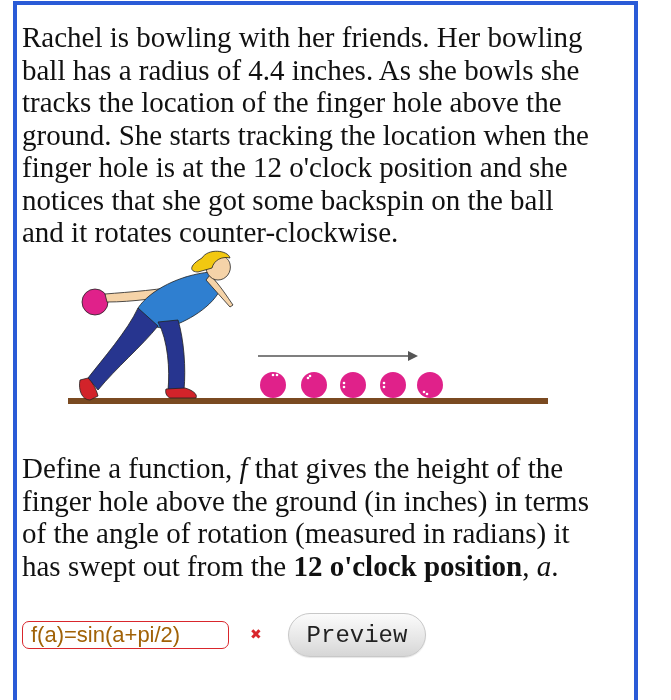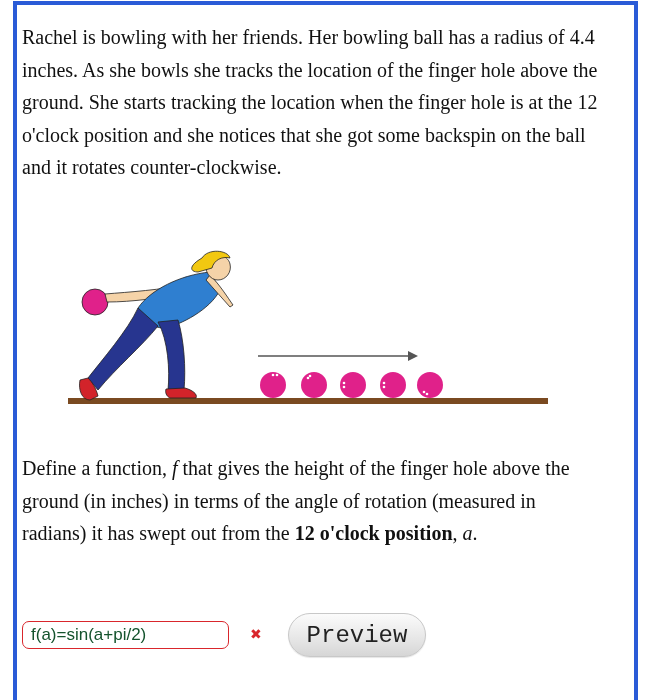--- a/index.html
+++ b/index.html
@@ -4,33 +4,33 @@
 <style>
   html, body { margin: 0; padding: 0; background: #ffffff; }
   body { width: 671px; height: 700px; position: relative; overflow: hidden; }
   .frame {
     position: absolute; left: 13px; top: 1px; width: 617px; height: 720px;
     border: 4px solid #2a5bd7; border-bottom: none; background: #fff;
   }
   .para {
     position: absolute; left: 22px; width: 580px;
     font-family: "Liberation Serif", "DejaVu Serif", serif;
-    font-size: 20px; line-height: 32.5px; color: #111;
+    font-size: 29px; line-height: 32.5px; color: #111;
   }
   .p1 { top: 21px; }
   .p2 { top: 452px; }
   .p2 b { font-weight: bold; }
   .p2 i { font-style: italic; }
   .fig { position: absolute; left: 50px; top: 250px; width: 560px; height: 170px; }
   .answer-row { position: absolute; left: 22px; top: 619px; height: 40px; width: 580px; }
   .answer-input {
     position: absolute; left: 0; top: 2px; width: 207px; height: 28px;
     border: 1.5px solid #d9262c; border-radius: 7px;
-    font-family: "Liberation Sans", "DejaVu Sans", sans-serif; font-size: 17px;
-    padding: 0 8px; box-sizing: border-box; color: #14532d; background: #fff; outline: none;
+    font-family: "Liberation Sans", "DejaVu Sans", sans-serif; font-size: 22px;
+    padding: 0 8px; box-sizing: border-box; color: #a16207; background: #fff; outline: none;
   }
   .err-mark {
     position: absolute; left: 228px; top: 7px; color: #d9262c;
     font-family: "DejaVu Sans", sans-serif; font-size: 14px; font-weight: bold;
   }
   .preview-btn {
     position: absolute; left: 266px; top: -6px; width: 138px; height: 44px;
     border: 1px solid #c8c8c8; border-radius: 22px;
     background: linear-gradient(#fbfbfb, #e6e6e6 60%, #d6d6d6);
     font-family: Liberation Mono, monospace; font-size: 24px; color: #222;

